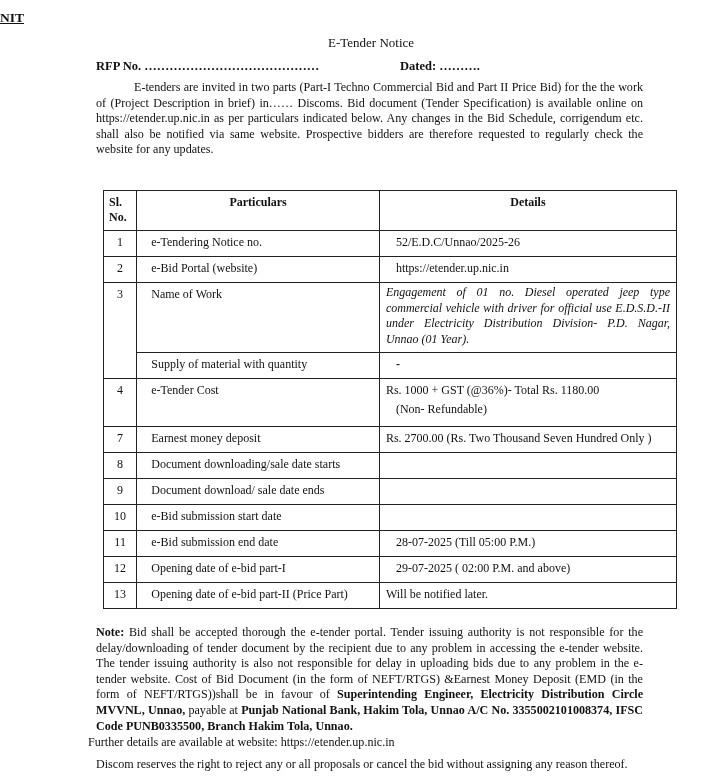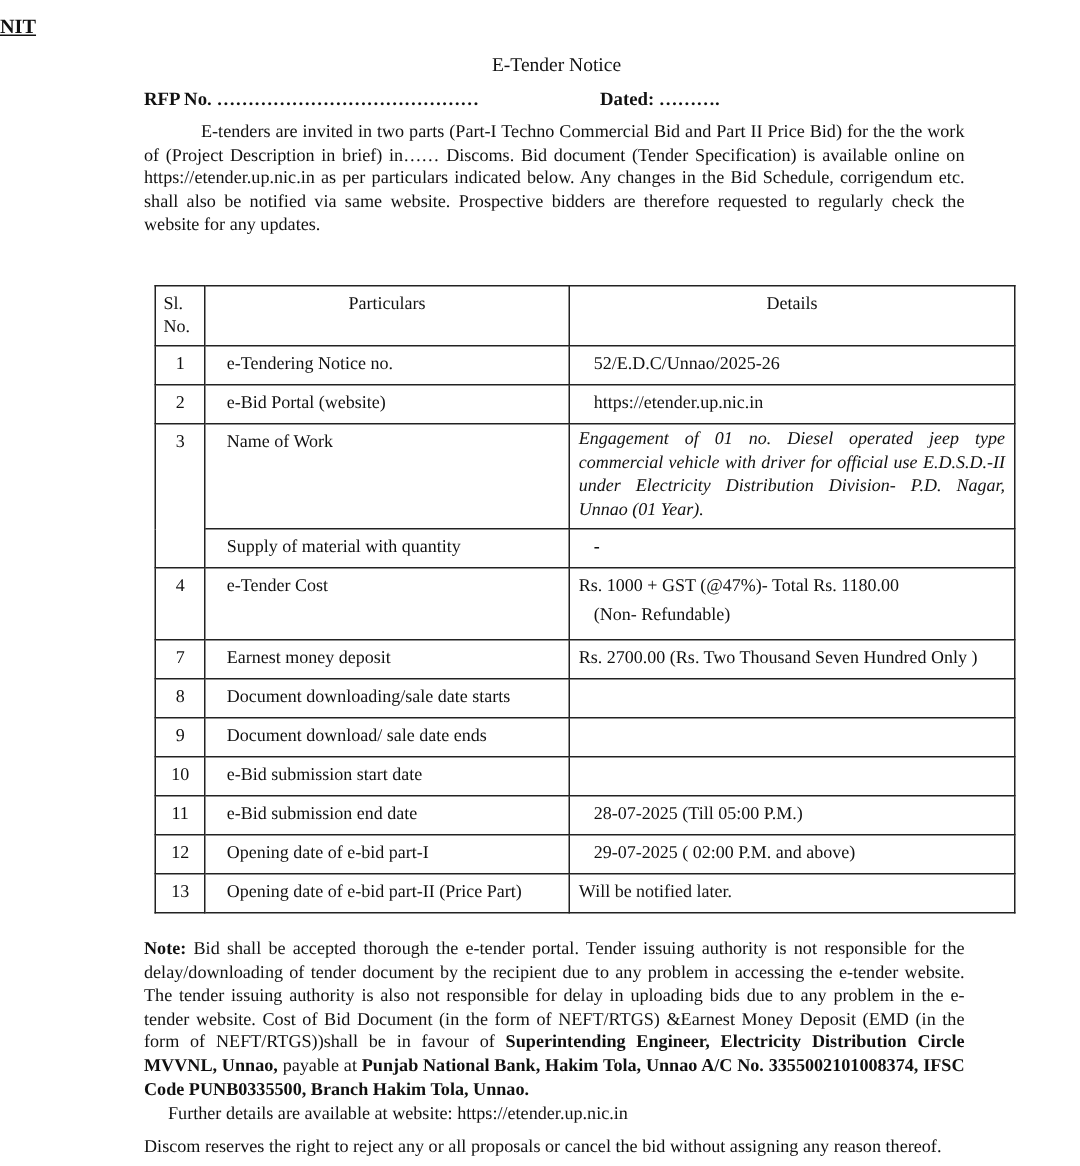--- a/index.html
+++ b/index.html
@@ -22,33 +22,33 @@
     text-align: justify; line-height: 15.6px; font-size: 12.1px;
     text-indent: 38px;
   }
   table.nit {
     position: absolute; left: 103px; top: 190px; width: 574px;
     border-collapse: collapse; font-size: 12px;
   }
   table.nit td, table.nit th {
     border: 1.3px solid #222; vertical-align: top; padding: 4px 6px 0 6px;
   }
-  table.nit th { font-weight: normal; text-align: center; }
+  table.nit th { font-weight: bold; text-align: center; }
   .c-sl { width: 20px; text-align: center; }
   .c-part { width: 228px; }
   .c-det { width: 282px; }
   .pl-14 { padding-left: 14px !important; }
   .pl-16 { padding-left: 16px !important; }
   .justify { text-align: justify; line-height: 15.6px; }
   .note {
     position: absolute; left: 96px; width: 547px; top: 625px;
     text-align: justify; line-height: 15.6px; font-size: 12.1px;
   }
   .b { font-weight: bold; }
-  .further { position: absolute; left: 112px; top: 735px; font-size: 12.1px; }
+  .further { position: absolute; left: 88px; top: 735px; font-size: 12.1px; }
   .discom {
     position: absolute; left: 96px; width: 547px; top: 757px;
     text-align: justify; line-height: 15.6px; font-size: 12.1px;
   }
 </style>
 </head>
 <body>
 
 <div class="title">NIT</div>
 <div class="subtitle">E-Tender Notice</div>
@@ -80,21 +80,21 @@
     <td class="justify" style="padding-top:2px;font-style:italic;">Engagement of 01 no. Diesel operated jeep type commercial vehicle with driver for official use E.D.S.D.-II under Electricity Distribution Division- P.D. Nagar, Unnao (01 Year).</td>
   </tr>
   <tr style="height:26px;">
     <td class="pl-14">Supply of material with quantity</td>
     <td class="pl-16" style="font-weight:bold;">-</td>
   </tr>
   <tr style="height:48px;">
     <td class="c-sl">4</td>
     <td class="pl-14">e-Tender Cost</td>
     <td>
-      <div>Rs. 1000 + GST (@47%)- Total Rs. 1180.00</div>
+      <div>Rs. 1000 + GST (@36%)- Total Rs. 1180.00</div>
       <div style="padding-left:10px;margin-top:4px;">(Non- Refundable)</div>
     </td>
   </tr>
   <tr style="height:26px;">
     <td class="c-sl">7</td>
     <td class="pl-14">Earnest money deposit</td>
     <td>Rs. 2700.00 (Rs. Two  Thousand  Seven Hundred Only )</td>
   </tr>
   <tr style="height:26px;">
     <td class="c-sl">8</td>

